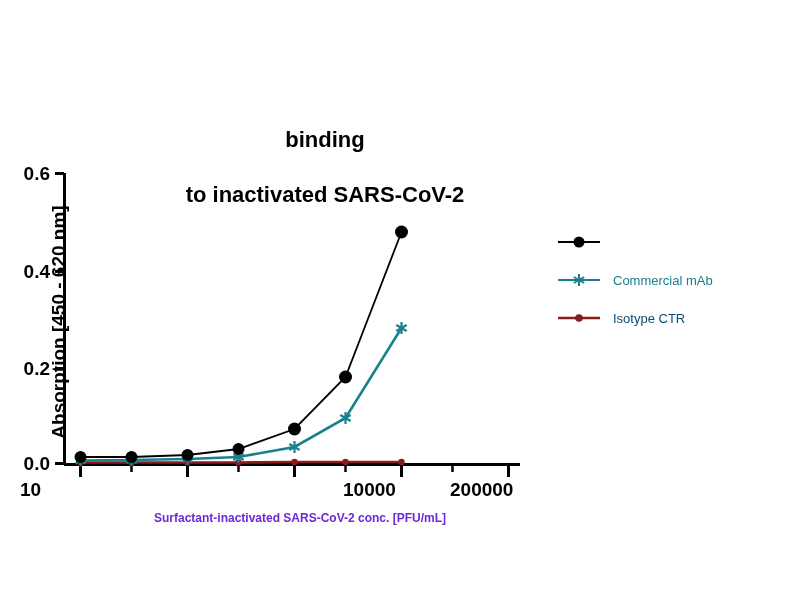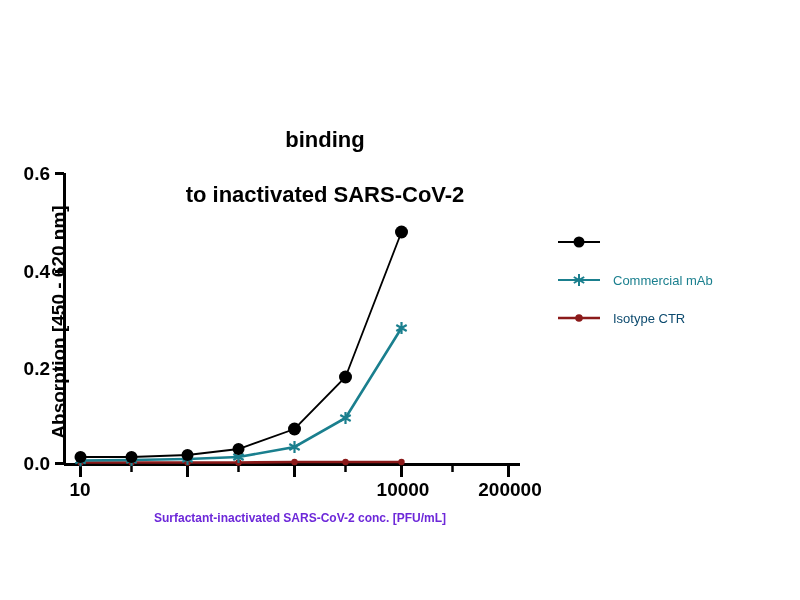--- a/index.html
+++ b/index.html
@@ -88,21 +88,21 @@
     font-size: 19px;
     font-weight: bold;
     color: #000000;
     white-space: nowrap;
   }
   .ytick {
     text-align: right;
     width: 52px;
   }
   .xtick {
-    text-align: center;
+    text-align: left;
     width: 120px;
   }
 
   
   #legend {
     position: absolute;
     left: 556px;
     top: 212px;
     width: 244px;
   }

